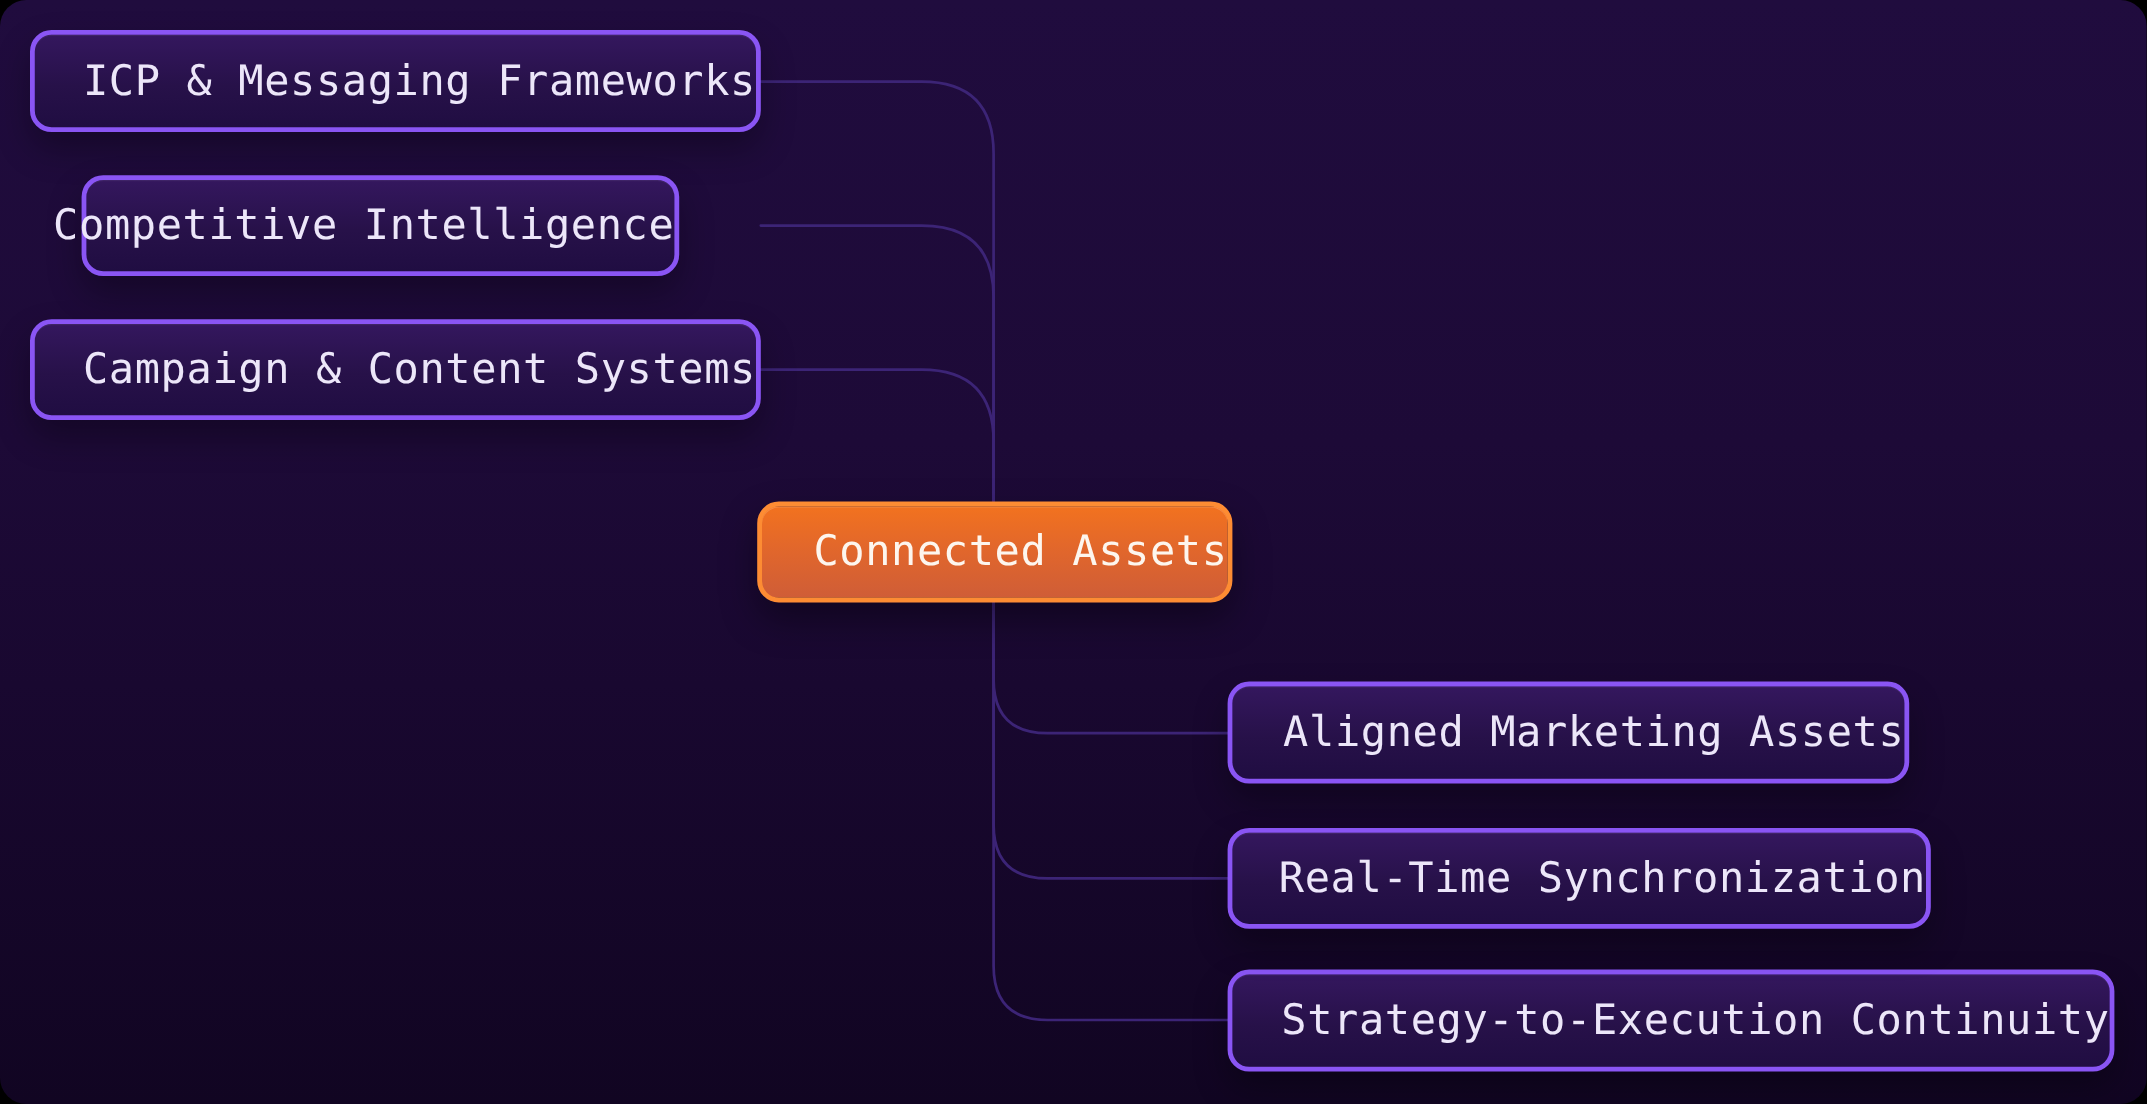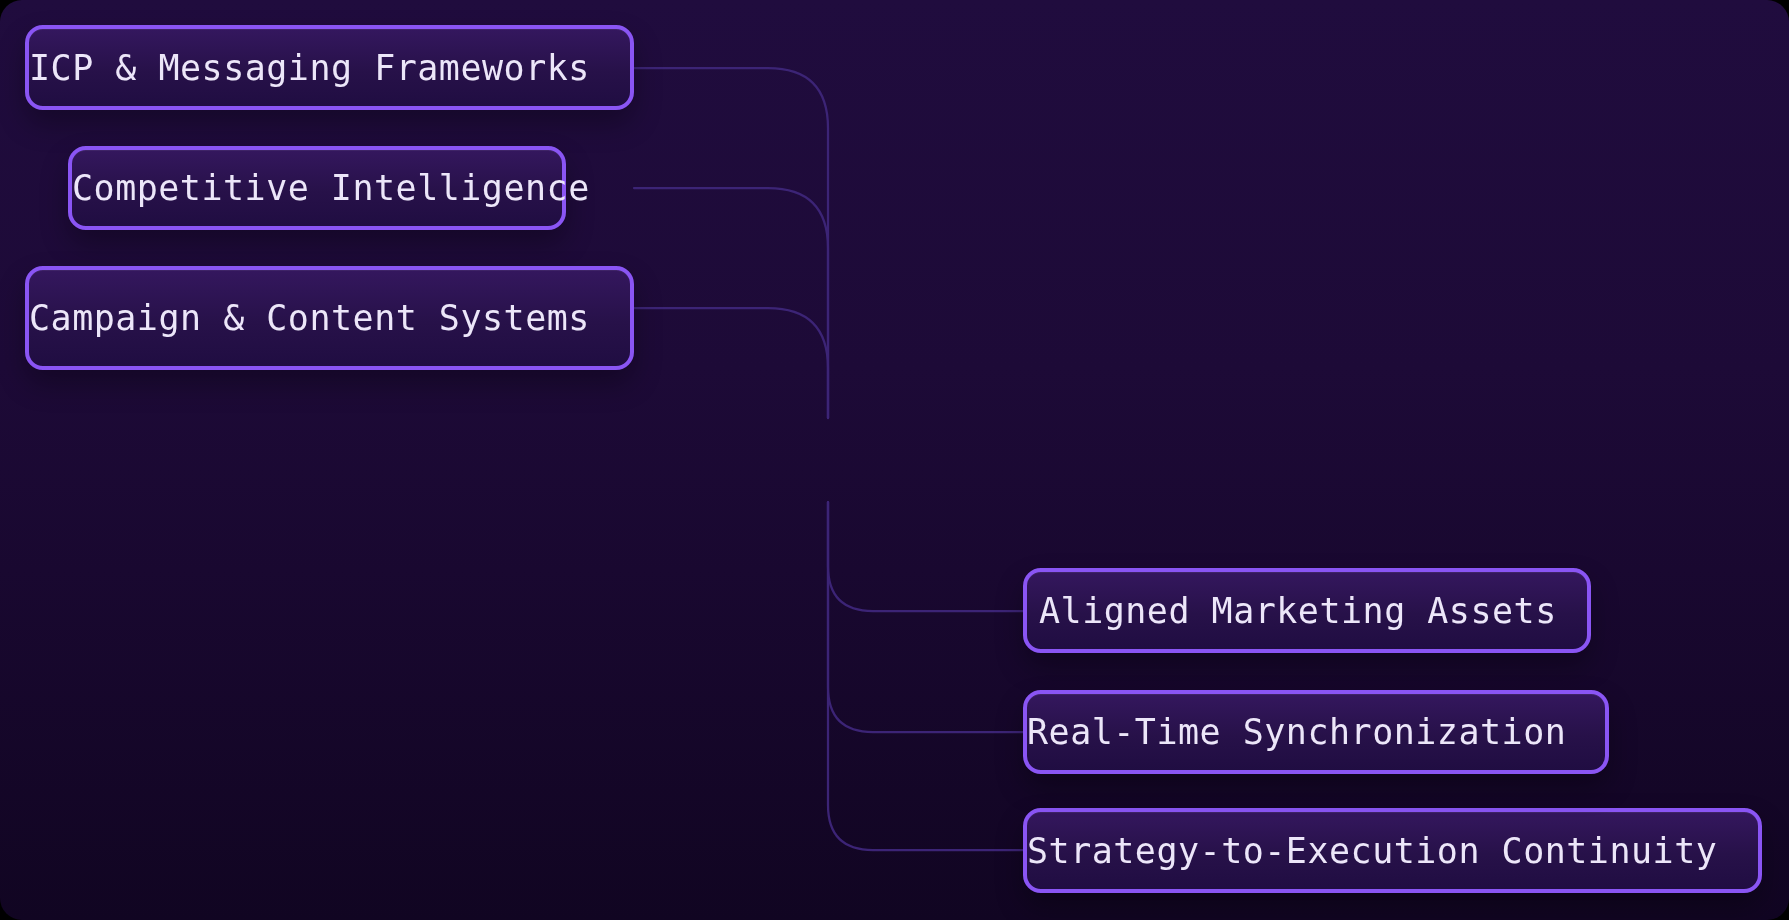--- a/index.html
+++ b/index.html
@@ -23,21 +23,21 @@
     top: 0; left: 0;
     width: 1789px;
     height: 920px;
     pointer-events: none;
   }
   .node {
     position: absolute;
     box-sizing: border-box;
     display: flex;
     align-items: center;
-    justify-content: flex-start;
+    justify-content: flex-end;
     white-space: nowrap;
     border: 4px solid #8a55f4;
     border-radius: 18px;
     background: linear-gradient(180deg, #34175e 0%, #271149 55%, #200d42 100%);
     color: #ece6f9;
     font-family: "DejaVu Sans Mono", "Liberation Mono", monospace;
     font-size: 35px;
     font-weight: 500;
     letter-spacing: 0.5px;
     box-shadow: 0 14px 28px rgba(0,0,0,0.30), inset 0 1px 0 rgba(255,255,255,0.06);
@@ -45,21 +45,21 @@
   }
   .node.root {
     border-color: #fd8c33;
     background: linear-gradient(180deg, #f2721f 0%, #e2672b 45%, #cf5d37 100%);
     color: #fdf6ee;
     box-shadow: 0 14px 30px rgba(0,0,0,0.38), inset 0 1px 0 rgba(255,255,255,0.18);
   }
   
   #n-l1 { left: 25px;   top: 25px;  width: 609px; height: 85px; }
   #n-l2 { left: 68px;   top: 146px; width: 498px; height: 84px; }
-  #n-l3 { left: 25px;   top: 266px; width: 609px; height: 104px; }
+  #n-l3 { left: 25px;   top: 266px; width: 609px; height: 84px; }
   #n-c  { left: 631px;  top: 418px; width: 396px; height: 84px; }
   #n-r1 { left: 1023px; top: 568px; width: 568px; height: 85px; padding-left: 12px; }
   #n-r2 { left: 1023px; top: 690px; width: 586px; height: 84px; }
   #n-r3 { left: 1023px; top: 808px; width: 739px; height: 85px; }
 </style>
 </head>
 <body>
 
 <div class="stage">
 
@@ -79,20 +79,23 @@
   </div>
 
   <div id="n-l2" class="node">
     <span>Competitive Intelligence</span>
   </div>
 
   <div id="n-l3" class="node">
     <span>Campaign &amp; Content Systems</span>
   </div>
 
+  <div id="n-c" class="node root">
+    <span>Connected Assets</span>
+  </div>
 
   <div id="n-r1" class="node">
     <span>Aligned Marketing Assets</span>
   </div>
 
   <div id="n-r3" class="node">
     <span>Strategy-to-Execution Continuity</span>
   </div>
 
   <div id="n-r2" class="node">

